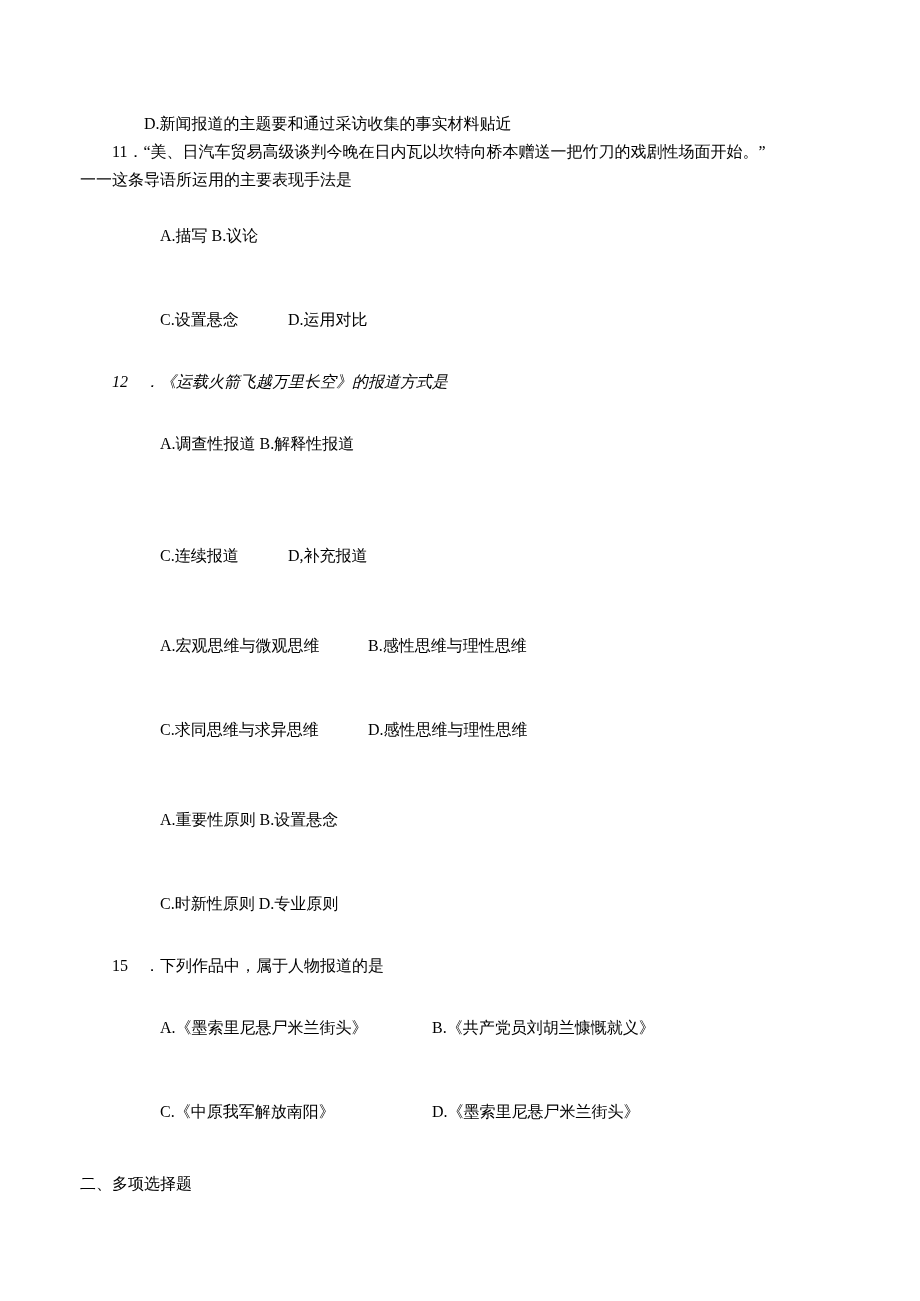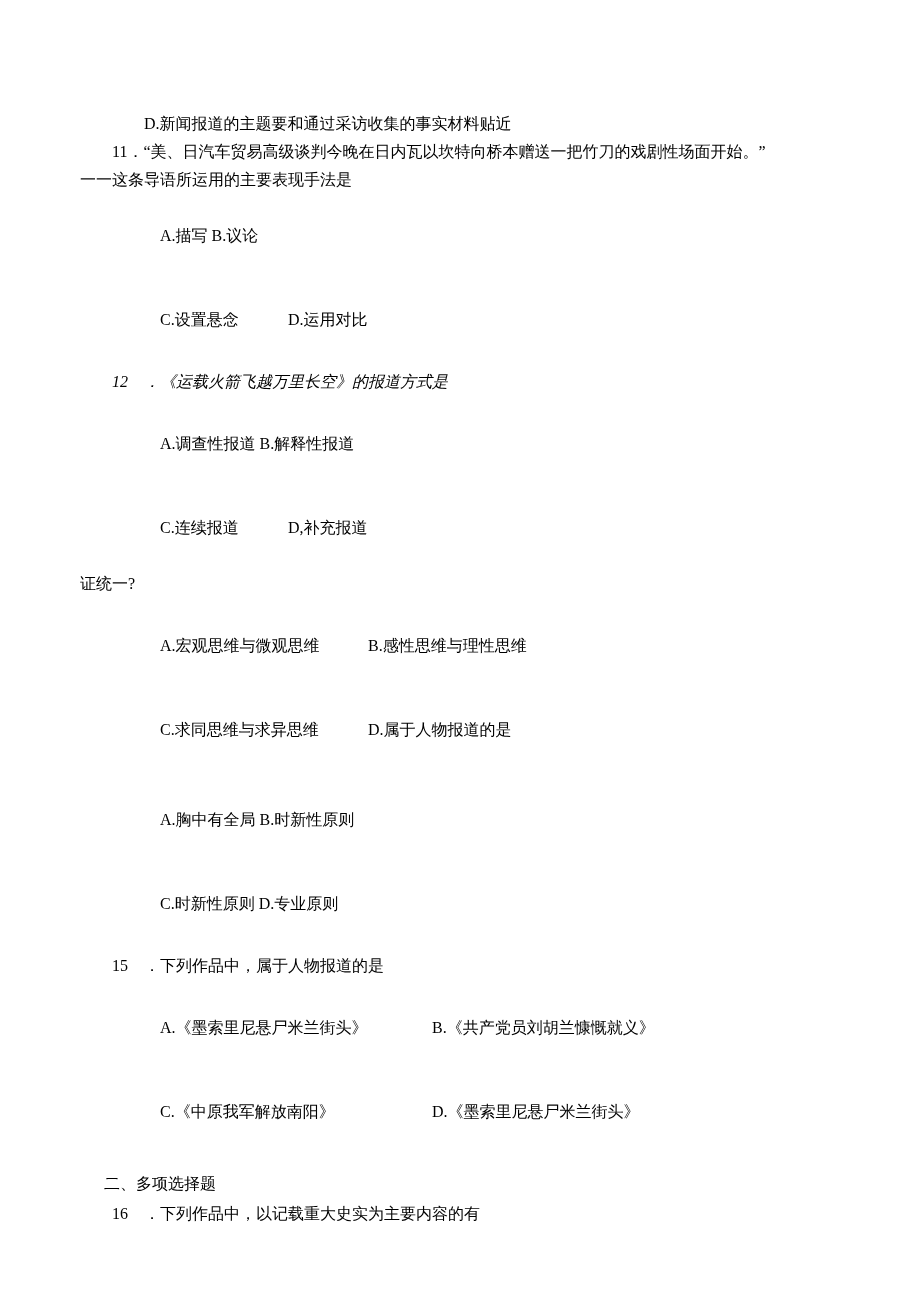--- a/index.html
+++ b/index.html
@@ -22,21 +22,20 @@
   .indent-0 { padding-left: 0; text-indent: 0; }
   .optrow {
     padding-left: 4em;
   }
   .optrow span.cell {
     display: inline-block;
   }
   .section {
     margin-top: 16px;
     margin-bottom: 2px;
-    margin-left: 24px;
   }
   .v-gap { margin-top: 6px; }
 </style>
 </head>
 <body>
 
 <div class="page">
 
   <div class="line indent-4">D.新闻报道的主题要和通过采访收集的事实材料贴近</div>
 
@@ -47,46 +46,44 @@
   </div>
   <div class="line optrow">
     <span class="cell" style="width:8em;">C.设置悬念</span><span class="cell">D.运用对比</span>
   </div>
 
   <div class="line v-gap" style="padding-left:2em;font-style:italic;"><span>12</span>　<span>．《运载火箭飞越万里长空》的报道方式是</span></div>
   <div class="line optrow v-gap">
     <span class="cell">A.调查性报道</span> <span class="cell">B.解释性报道</span>
   </div>
   <div class="line optrow">
-    <span class="cell" style="width:8em;">C.连续报道</span><span class="cell">D,补充报道</span>
+    <span class="cell" style="width:8em;margin-top:28px;">C.连续报道</span><span class="cell">D,补充报道</span>
   </div>
 
-  <div class="line indent-0">证统一?</div>
   <div class="line optrow v-gap">
     <span class="cell" style="width:13em;">A.宏观思维与微观思维</span><span class="cell">B.感性思维与理性思维</span>
   </div>
   <div class="line optrow">
-    <span class="cell" style="width:13em;">C.求同思维与求异思维</span><span class="cell">D.属于人物报道的是</span>
+    <span class="cell" style="width:13em;">C.求同思维与求异思维</span><span class="cell">D.感性思维与理性思维</span>
   </div>
 
   <div class="line optrow v-gap">
-    <span class="cell">A.胸中有全局</span> <span class="cell">B.时新性原则</span>
+    <span class="cell">A.重要性原则</span> <span class="cell">B.设置悬念</span>
   </div>
   <div class="line optrow">
     <span class="cell">C.时新性原则</span> <span class="cell">D.专业原则</span>
   </div>
 
   <div class="line v-gap" style="padding-left:2em;"><span>15</span>　<span>．下列作品中，属于人物报道的是</span></div>
   <div class="line optrow v-gap">
     <span class="cell" style="width:17em;">A.《墨索里尼悬尸米兰街头》</span><span class="cell">B.《共产党员刘胡兰慷慨就义》</span>
   </div>
   <div class="line optrow">
     <span class="cell" style="width:17em;">C.《中原我军解放南阳》</span><span class="cell">D.《墨索里尼悬尸米兰街头》</span>
   </div>
 
   <div class="line section">二、多项选择题</div>
 
-  <div class="line" style="padding-left:2em;"><span>16</span>　<span>．下列作品中，以记载重大史实为主要内容的有</span></div>
   <div class="line optrow v-gap">
     
   </div>
 
 </div>
 
 </body></html>

